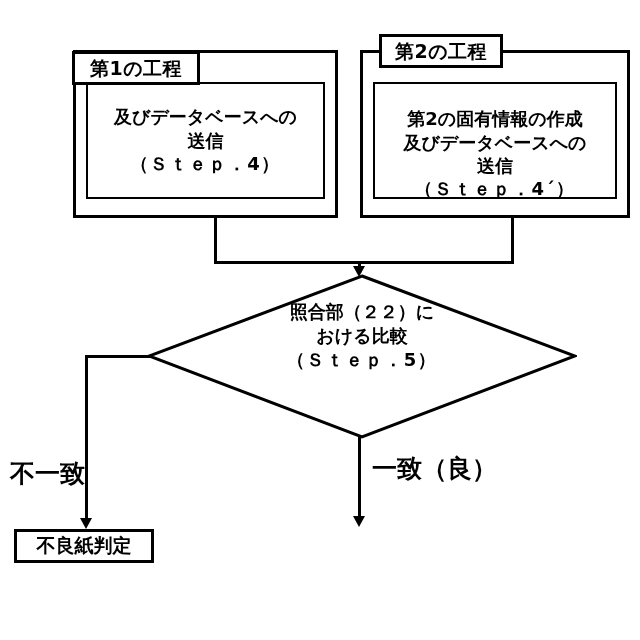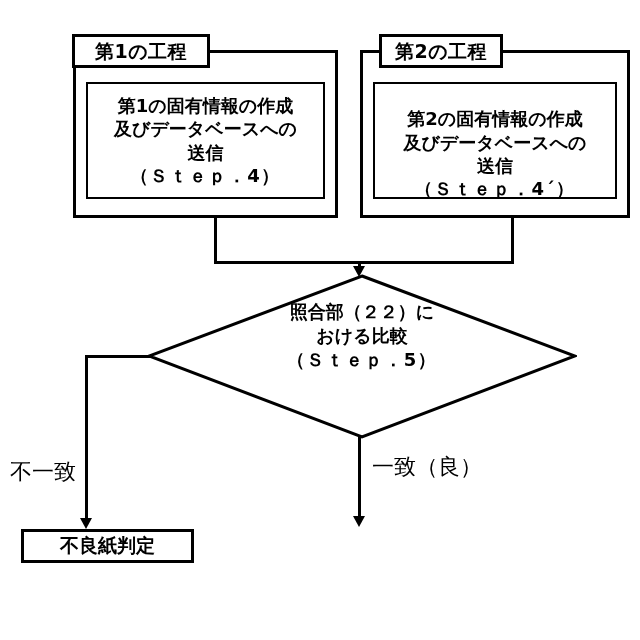--- a/index.html
+++ b/index.html
@@ -30,42 +30,41 @@
   .dia-text .ln.mono{letter-spacing:1.5px;}
 
   
   .vline{position:absolute;background:#000;width:3px;}
   .hline{position:absolute;background:#000;height:3px;}
   .arrow-down{position:absolute;width:0;height:0;
               border-left:6px solid transparent;border-right:6px solid transparent;
               border-top:11px solid #000;}
 
   
-  .branch-label{position:absolute;font-size:22px;font-weight:400;white-space:nowrap;line-height:1;}
+  .branch-label{position:absolute;font-size:25px;font-weight:700;white-space:nowrap;line-height:1;}
 
   
   .small-box{position:absolute;box-sizing:border-box;background:#fff;border:3px solid #000;
              display:flex;align-items:center;justify-content:center;text-align:center;}
   .small-box .ln{font-size:19px;font-weight:700;line-height:1.34;white-space:nowrap;}
 </style>
 </head>
 <body>
 
 <div id="stage">
 
   <div class="box outer" style="left:73px;top:50px;width:265px;height:168px;"></div>
 
-  <div class="label-box" style="left:72px;top:34px;width:138px;height:34px;">
+  <div class="label-box" style="left:72px;top:51px;width:128px;height:34px;">
     <span>第1の工程</span>
   </div>
 
   <div class="box thin" style="left:86px;top:82px;width:239px;height:117px;"></div>
 
   <div class="proc-text" style="left:86px;top:82px;width:239px;height:117px;">
-    <div class="ln">第1の固有情報の作成</div>
     <div class="ln">及びデータベースへの</div>
     <div class="ln">送信</div>
     <div class="ln mono">（Ｓｔｅｐ．4）</div>
   </div>
 
   <div class="box outer" style="left:360px;top:50px;width:270px;height:168px;"></div>
 
   <div class="label-box" style="left:379px;top:34px;width:124px;height:34px;">
     <span>第2の工程</span>
   </div>
@@ -98,21 +97,21 @@
     <div class="ln">おける比較</div>
     <div class="ln mono">（Ｓｔｅｐ．5）</div>
   </div>
 
   <div class="hline" style="left:85px;top:355px;width:68px;"></div>
   <div class="vline" style="left:85px;top:355px;height:168px;"></div>
   <div class="arrow-down" style="left:80px;top:518px;"></div>
 
   <div class="branch-label" style="left:10px;top:461px;">不一致</div>
 
-  <div class="small-box" style="left:14px;top:529px;width:173px;height:34px;margin-left:7px;">
+  <div class="small-box" style="left:14px;top:529px;width:140px;height:34px;">
     <div class="ln">不良紙判定</div>
   </div>
 
   <div class="vline" style="left:358px;top:436px;height:85px;"></div>
   <div class="arrow-down" style="left:353px;top:516px;"></div>
 
   <div class="branch-label" style="left:372px;top:456px;">一致（良）</div>
 
 
 </div>

